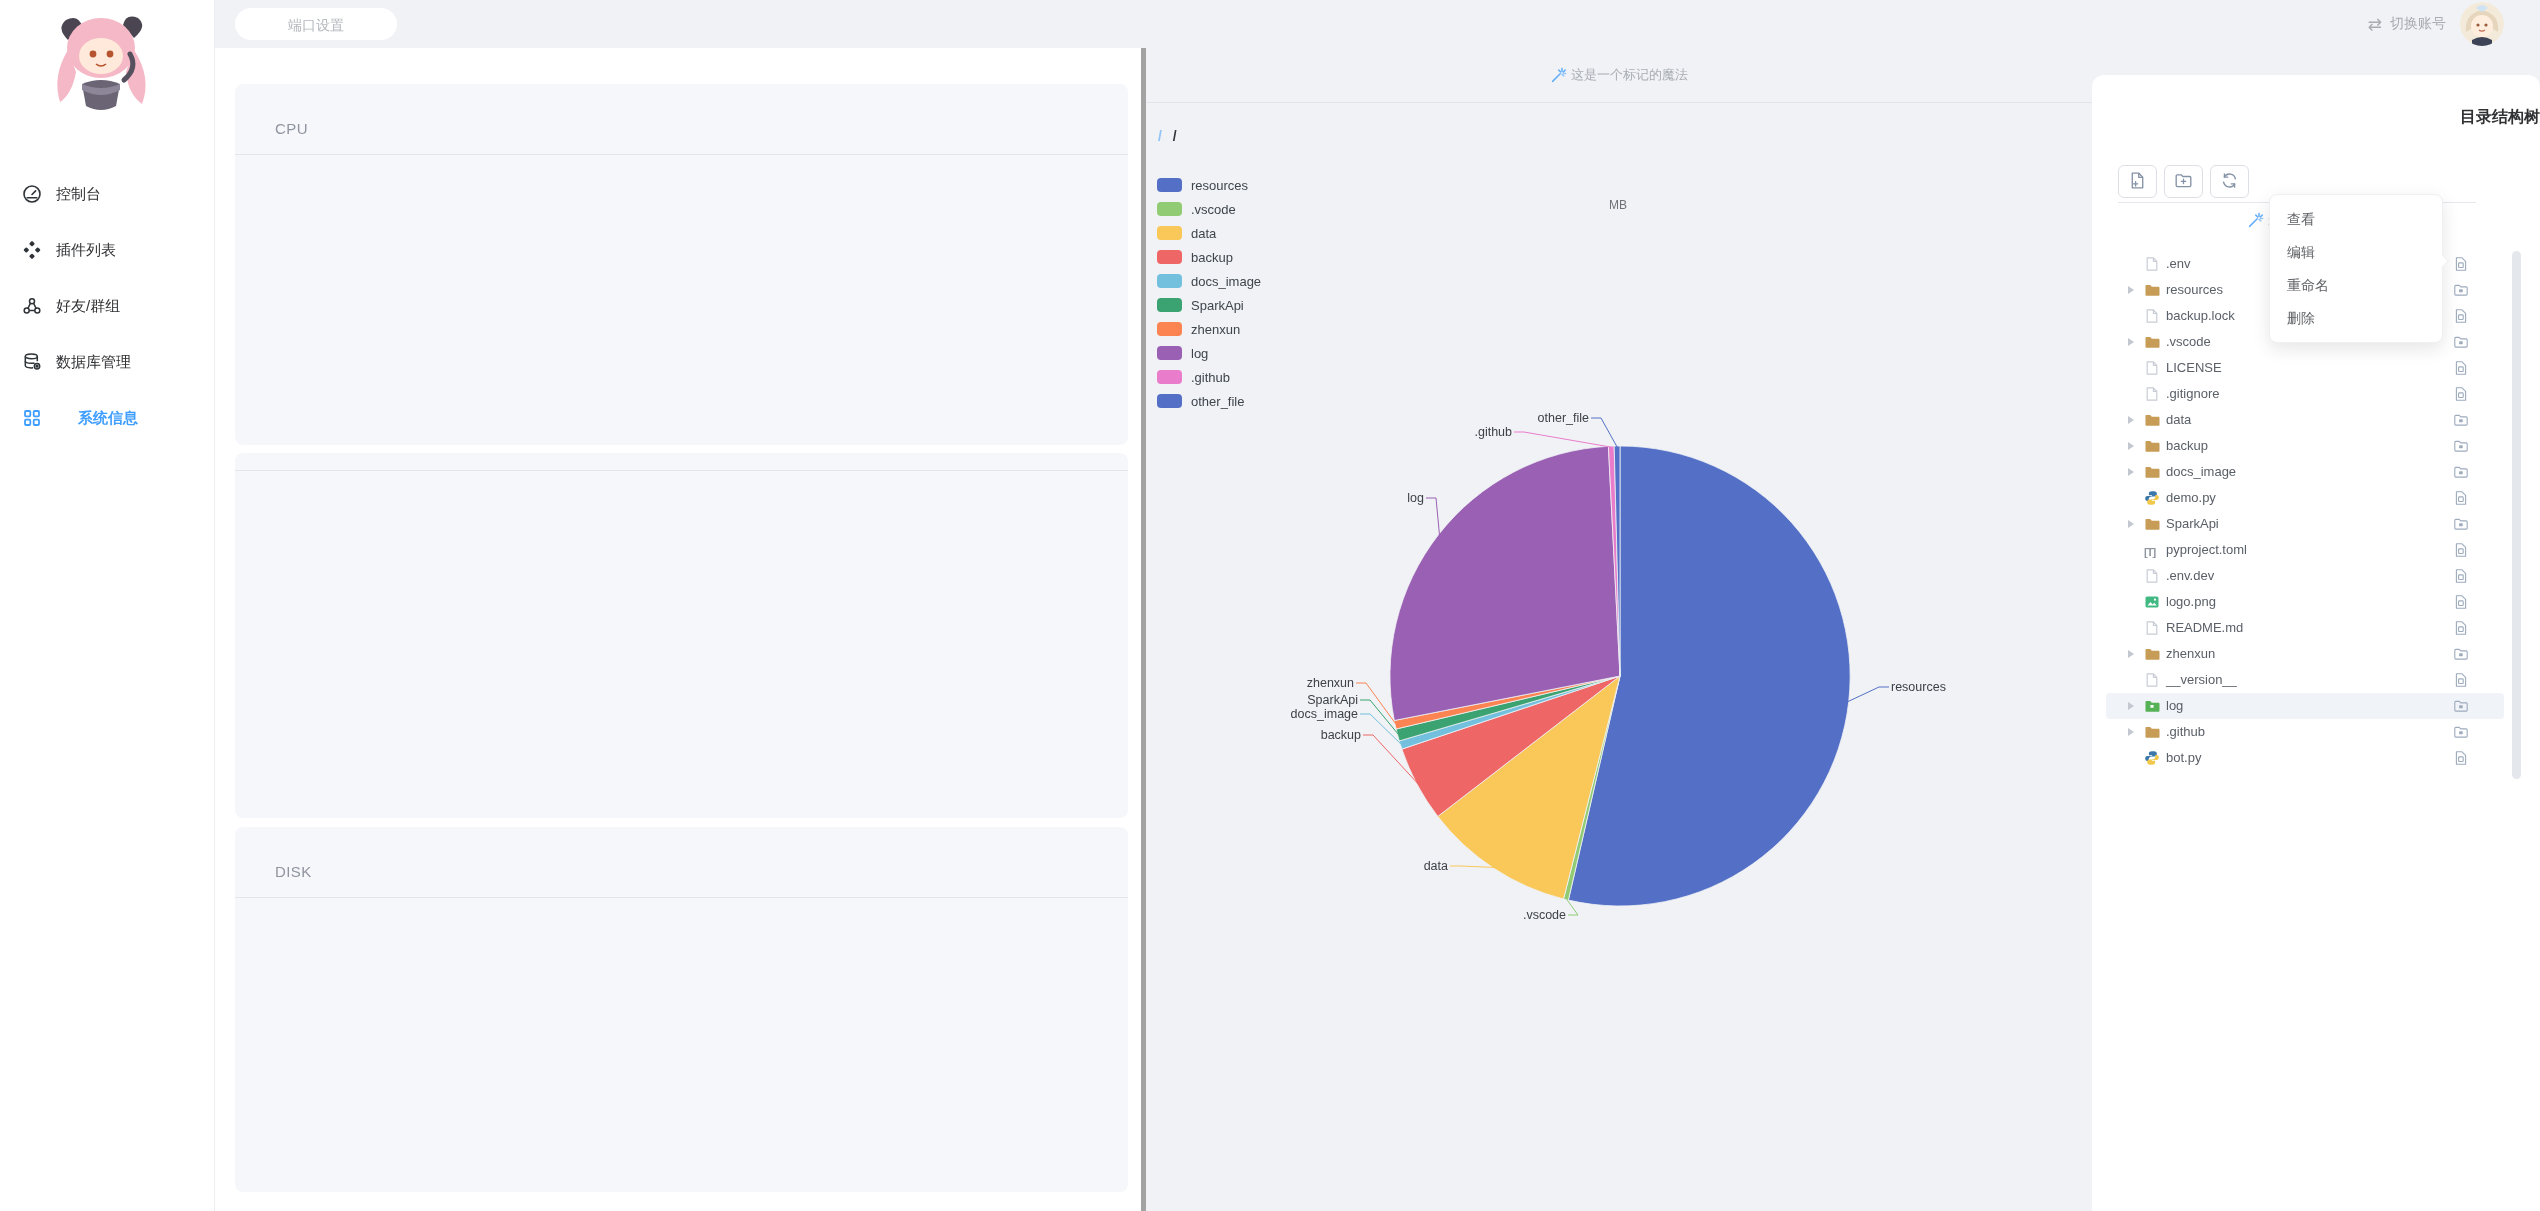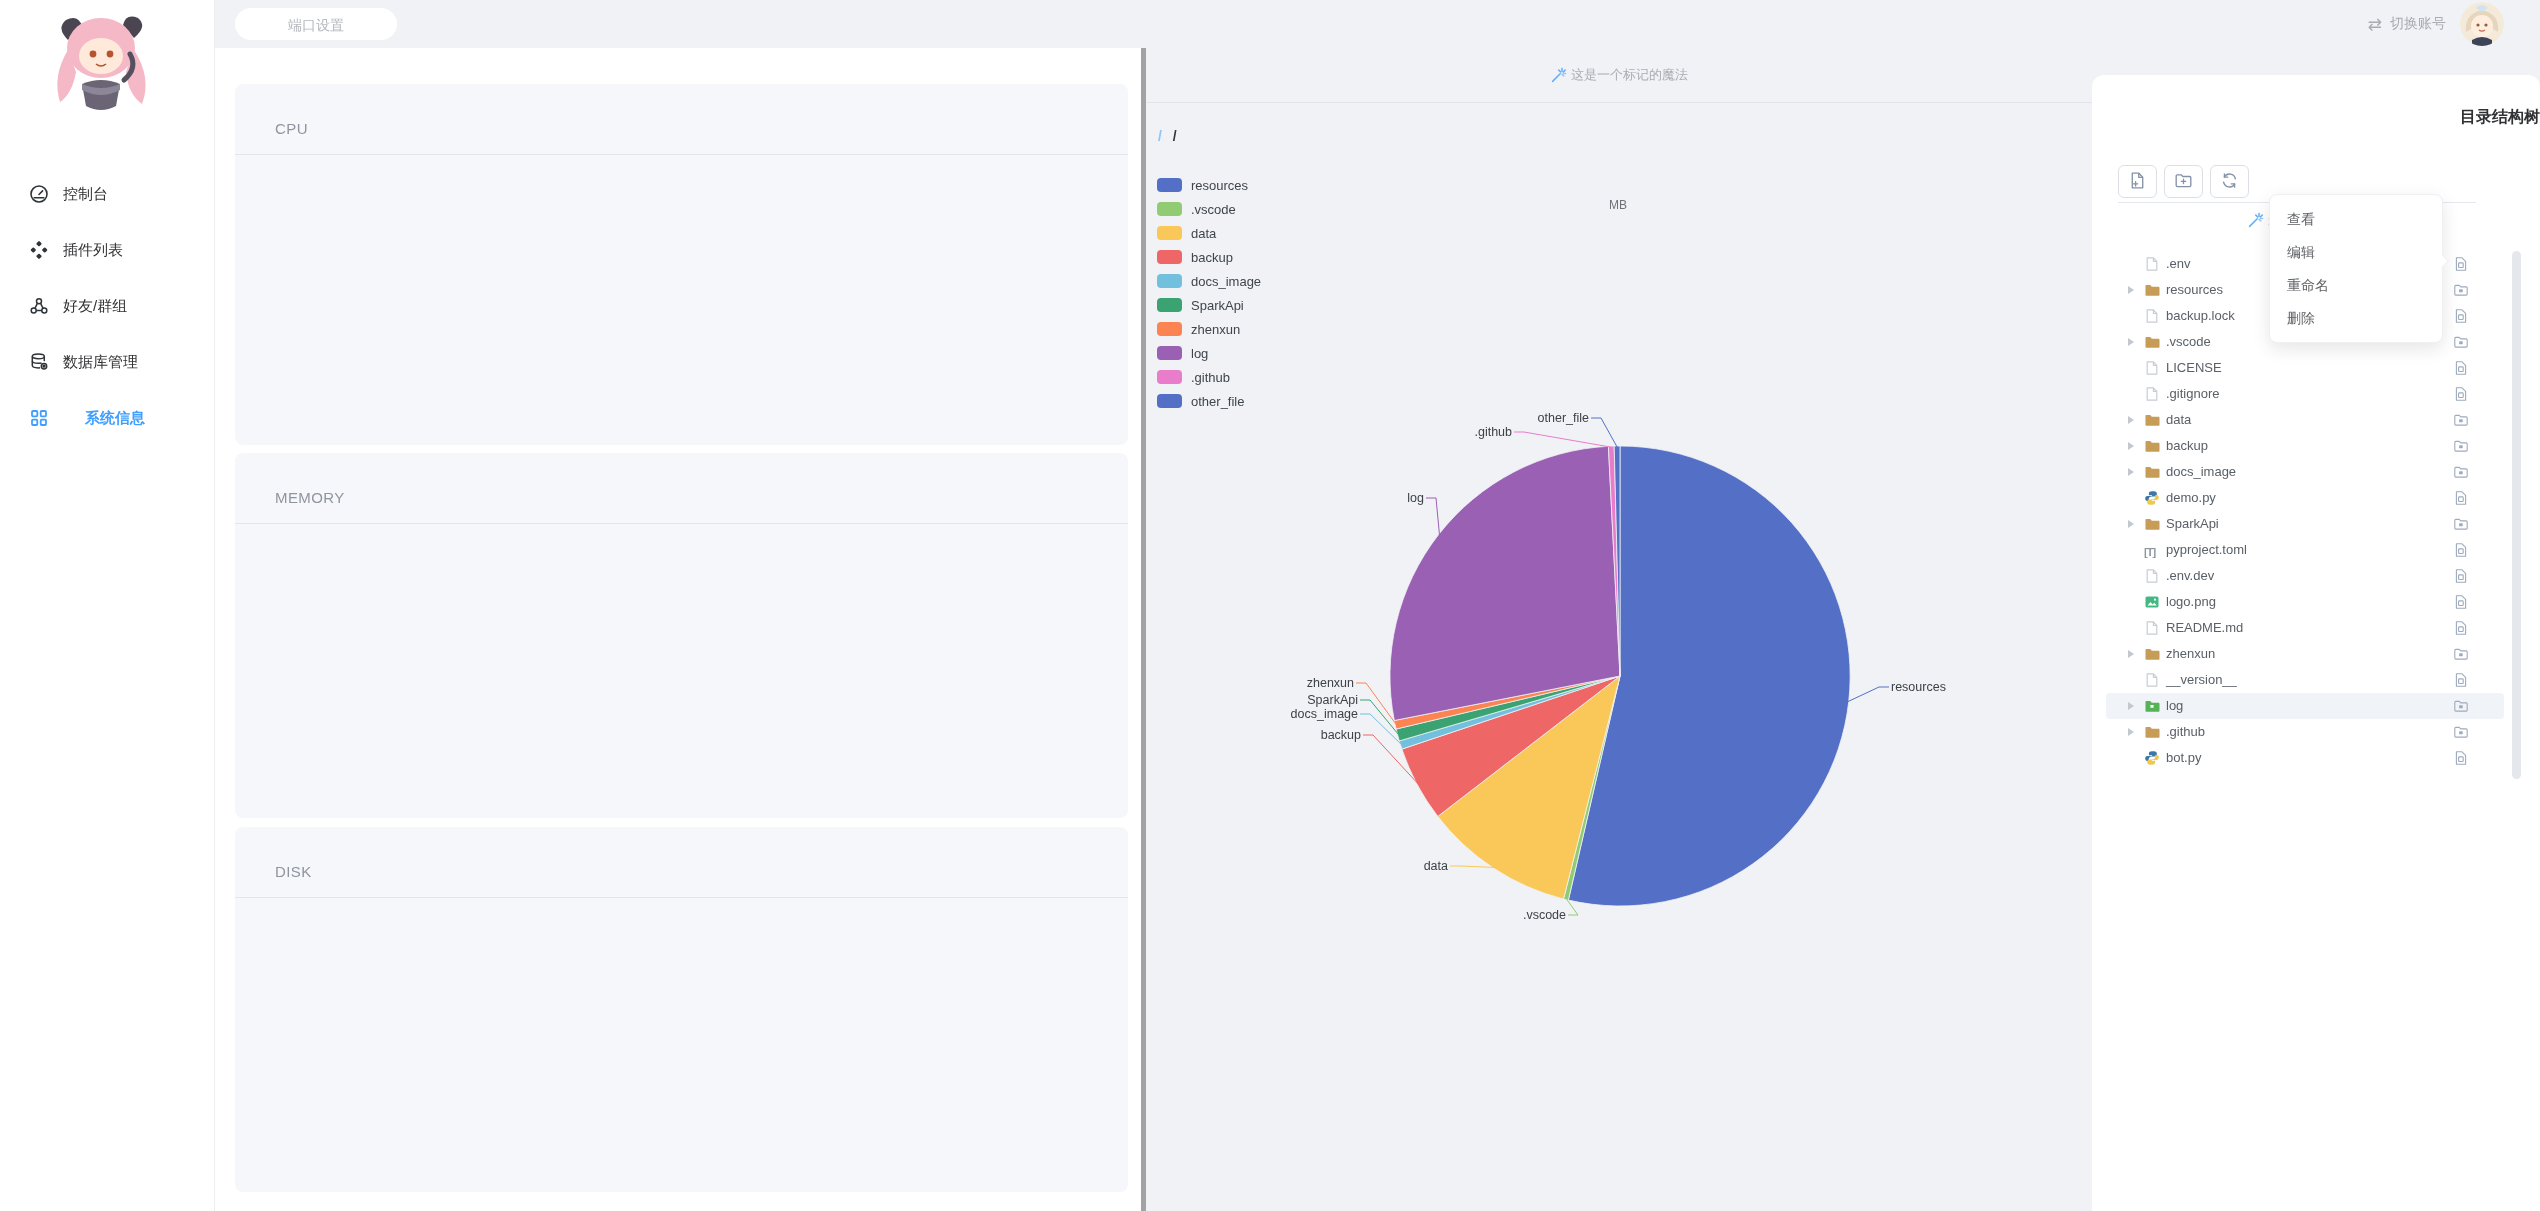--- a/index.html
+++ b/index.html
@@ -5,21 +5,21 @@
   html,body{margin:0;padding:0;background:#fff;}
   *{box-sizing:border-box;}
   .root{position:relative;width:2540px;height:1211px;overflow:hidden;
         font-family:"Liberation Sans","DejaVu Sans",sans-serif;background:#f0f2f5;}
   .abs{position:absolute;}
 
   
   .sidebar{left:0;top:0;width:215px;height:1211px;background:#fff;border-right:1px solid #eceef1;}
   .logo{left:38px;top:10px;width:130px;height:112px;}
   .nav{left:0;top:166px;width:215px;}
-  .nav-item{display:flex;align-items:center;height:56px;padding-left:29px;cursor:pointer;color:#303133;font-size:15px;}
+  .nav-item{display:flex;align-items:center;height:56px;padding-left:22px;cursor:pointer;color:#303133;font-size:15px;}
   .nav-item.active{color:#409eff;font-weight:bold;gap:22px;}
   .nav-icon{width:20px;height:20px;margin-right:14px;display:inline-flex;}
   .nav-icon svg{width:20px;height:20px;}
 
   
   .topbar{left:215px;top:0;width:2325px;height:48px;background:#f0f2f5;}
   .port-btn{left:20px;top:8px;width:162px;height:32px;background:#fff;border:none;border-radius:16px;
             color:#b4b7bd;font-size:14px;text-align:center;line-height:32px;cursor:pointer;
             font-family:inherit;}
   .tb-right{right:36px;top:0;height:48px;display:flex;align-items:center;gap:8px;}
@@ -190,21 +190,20 @@
       </span>
     </div>
   </div>
 
   <div class="abs left-col">
       <div class="card" style="top: 36px; height: 361px;">
         <div class="card-title">CPU</div>
         <div class="card-divider"></div>
       </div>
       <div class="card" style="top: 405px; height: 365px;">
-        <div class="card-title">MEMORY</div>
         <div class="card-divider"></div>
       </div>
       <div class="card" style="top: 779px; height: 365px;">
         <div class="card-title">DISK</div>
         <div class="card-divider"></div>
       </div>
     </div>
 
   <div class="abs mid">
     <div class="abs mid-head">

